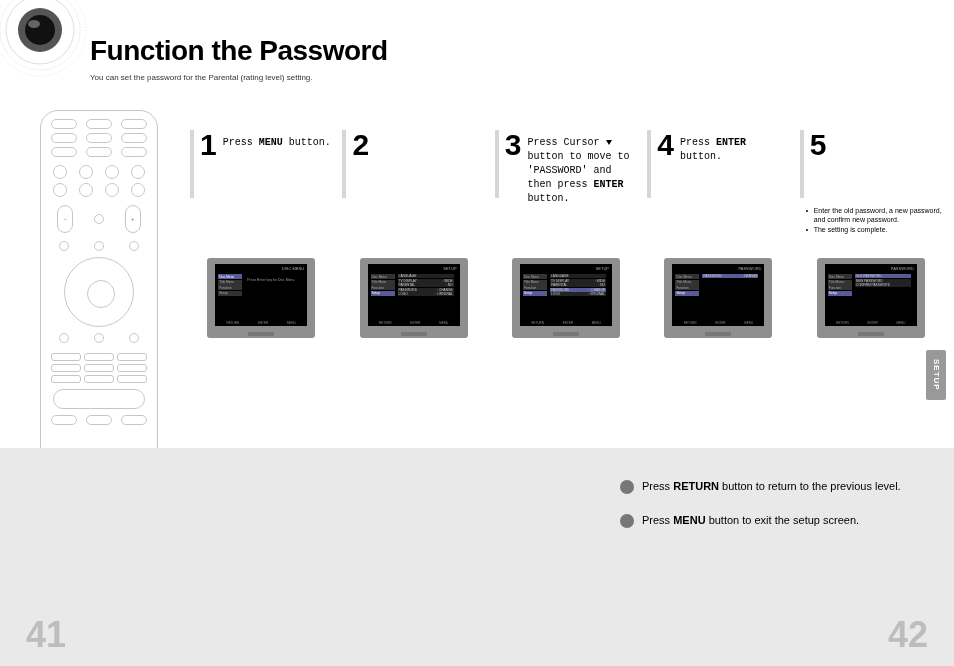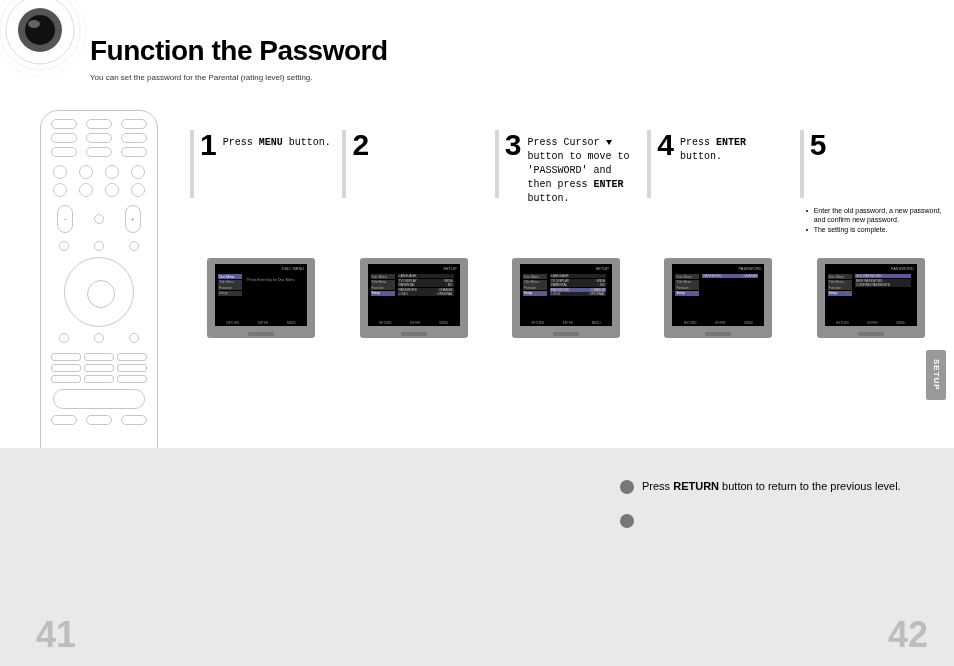--- a/index.html
+++ b/index.html
@@ -165,21 +165,21 @@
     display:flex; align-items:center; justify-content:center;
   }
   .side-tab span {
     writing-mode: vertical-rl;
     font-size:8px; font-weight:bold; color:#fff; letter-spacing:1px;
   }
 
   .page-left, .page-right {
     position:absolute; bottom:10px; font-size:36px; font-weight:bold; color:#bdbdbd;
   }
-  .page-left { left:36px; }
+  .page-left { left:26px; }
   .page-right { right:26px;margin-left:26px; }
 </style>
 </head>
 <body>
 
 <div class="decorative-circle">
   <svg viewBox="0 0 100 100">
     <circle cx="50" cy="50" r="46" fill="none" stroke="#ccc" stroke-width="0.5" stroke-dasharray="1 2"></circle>
     <circle cx="50" cy="50" r="40" fill="none" stroke="#bbb" stroke-width="0.4" stroke-dasharray="1 1"></circle>
     <circle cx="50" cy="50" r="34" fill="none" stroke="#aaa" stroke-width="0.4"></circle>
@@ -469,20 +469,21 @@
 
 <div class="gray-zone"></div>
 
 <div class="footer-notes" id="footer-notes">
     <div class="fn-row">
       <div class="fn-dot"></div>
       <span>Press <b>RETURN</b> button to return to the previous level.</span>
     </div>
     <div class="fn-row">
       <div class="fn-dot"></div>
+      <span>Press <b>MENU</b> button to exit the setup screen.</span>
     </div>
   </div>
 
 <div class="side-tab">
   <span>SETUP</span>
 </div>
 
 <div class="page-left">41</div>
 <div class="page-right">42</div>
 

